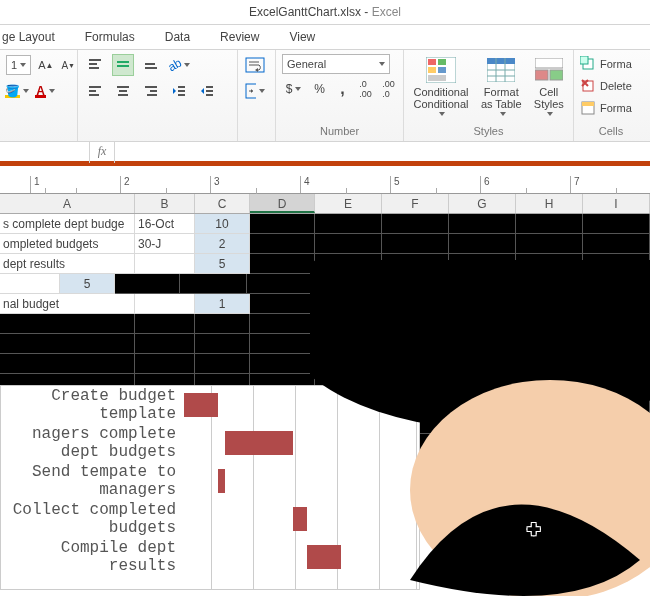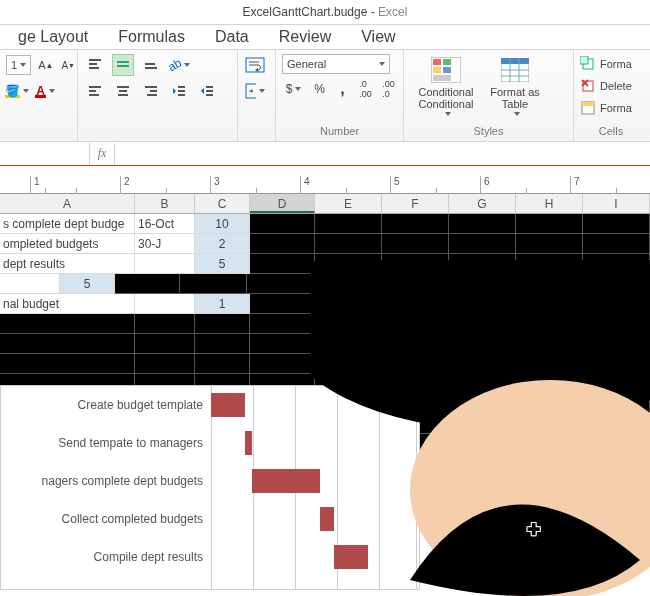--- a/index.html
+++ b/index.html
@@ -1,37 +1,37 @@
 <!DOCTYPE html>
 <html><head>
 <meta charset="utf-8">
 <style>
   * { box-sizing: border-box; margin: 0; padding: 0; font-family: "Segoe UI", Tahoma, sans-serif; }
   body { width: 650px; height: 596px; background: #fff; overflow: hidden; font-size: 12px; color: #444; position: relative; }
   .titlebar { height: 25px; background: #fff; text-align: center; line-height: 25px; font-size: 12px; color: #444; border-bottom: 1px solid #d4d4d4; }
   .titlebar .fname { color: #444; }
   .titlebar .app { color: #888; }
-  .tabsrow { height: 25px; background: #fff; display: flex; align-items: center; gap: 30px; padding-left: 18px; font-size: 16px; color: #444; border-bottom: 1px solid #d4d4d4; }
+  .tabsrow { height: 25px; background: #fff; display: flex; align-items: center; gap: 30px; padding-left: 2px; font-size: 12px; color: #444; border-bottom: 1px solid #d4d4d4; }
   .tabsrow span { cursor: default; }
   .ribbon { height: 92px; background: linear-gradient(#fcfcfc,#f4f4f4); border-bottom: 1px solid #d4d4d4; display: flex; position: relative; }
   .group { border-right: 1px solid #dcdcdc; display: flex; flex-direction: column; justify-content: space-between; padding: 4px 6px 2px 6px; }
   .group-label { font-size: 11px; color: #777; text-align: center; height: 16px; line-height: 16px; }
   .btnrow { display: flex; gap: 6px; align-items: center; }
   .minibtn { width: 22px; height: 22px; display: flex; align-items: center; justify-content: center; border: 1px solid transparent; }
   .minibtn.sel { background: #cfe8cf; border: 1px solid #9bcf9b; }
   .vstack { display: flex; flex-direction: column; gap: 4px; }
   .bigbtn { display: flex; flex-direction: column; align-items: center; justify-content: flex-start; width: 70px; height: 66px; padding: 2px; text-align: center; font-size: 11px; color: #444; gap: 2px; }
   .bigbtn .ico { width: 32px; height: 28px; display: flex; align-items: center; justify-content: center; }
   .dd-combo { width: 108px; height: 20px; border: 1px solid #b6b6b6; background: #fff; display: flex; align-items: center; padding: 0 4px; font-size: 11px; justify-content: space-between; }
   .fontsize { width: 34px; height: 20px; border: 1px solid #b6b6b6; background: #fff; display: flex; align-items: center; padding: 0 4px; justify-content: space-between; font-size: 11px;}
   .cellsgroup { display:flex; flex-direction:column; gap:2px; font-size:11px; color:#444; }
   .cellsitem { display:flex; align-items:center; gap:4px; height:20px; }
   .cellsitem .ci { width:16px; height:16px; }
 
-  .fxbar { height: 24px; border-bottom: 1px solid #c2410c; display: flex; align-items: center; }
+  .fxbar { height: 24px; border-bottom: 5px solid #c2410c; display: flex; align-items: center; }
   .namebox { width: 90px; height: 22px; border-right: 1px solid #d4d4d4; }
   .fxlabel { width: 24px; text-align: center; font-style: italic; color: #777; font-family: "Cambria Math", serif;}
   .fxinput { flex: 1; height: 22px; border-left: 1px solid #d4d4d4; padding: 0 4px; }
 
   .ruler { height: 18px; border-bottom: 1px solid #999; display:flex; font-size:10px; color:#555; }
   .ruler .tick { flex:0 0 90px; border-left:1px solid #aaa; padding-left:3px; position:relative; }
   .ruler .tick::after { content:""; position:absolute; left:45px; top:12px; width:1px; height:6px; background:#aaa;}
 
   .colhdr { height: 20px; display: flex; background: #f0f0f0; border-bottom: 1px solid #aaa; }
   .colhdr .ch { border-right: 1px solid #ccc; text-align: center; line-height: 20px; font-size: 12px; color: #555; }
@@ -39,37 +39,37 @@
   .grid { position: relative; }
   .row { display: flex; height: 20px; }
   .cell { border-right: 1px solid #d9d9d9; border-bottom: 1px solid #d9d9d9; font-size: 12px; padding: 0 3px; line-height: 20px; overflow: hidden; white-space: nowrap; background: #fff; }
   .cell.black { background: #000; border-right: 1px solid #555; border-bottom: 1px solid #555; }
   .cell.hl { background: #d6e4f0; text-align: center; }
   .wA { width: 135px; } .wB { width: 60px; } .wC { width: 55px; } .wD { width: 65px; text-align:center;}
   .wE,.wF,.wG,.wH,.wI,.wJ { width: 67px; }
 
   .chart { position: absolute; left: 0; top: 385px; width: 420px; height: 205px; background: #fff; border: 1px solid #ccc; }
   .chart-row { display:flex; align-items:center; height:38px; }
-  .chart-row .lbl { width:210px; text-align:right; padding-right:8px; font-size:12px; color:#555;}
+  .chart-row .lbl { width:183px; text-align:right; padding-right:8px; font-size:16px; color:#555;font-family:Liberation Mono, monospace;}
   .chart-row .plot { flex:1; position:relative; height:100%; }
   .chart .vline { position:absolute; top:0; bottom:0; width:1px; background:#ccc; }
   .bar { position:absolute; height:24px; top:7px; background:#b04a4a; }
 
   .mascot { position:absolute; right:-40px; top:260px; width:380px; height:340px; pointer-events:none; z-index:2;}
   .cursor-plus { position:absolute; left:527px; top:520px; z-index:5; font-weight:bold; color:#000; text-shadow: -1px -1px 0 #fff,1px -1px 0 #fff,-1px 1px 0 #fff,1px 1px 0 #fff; font-size:16px;}
 
   .tri { display:inline-block; width:0;height:0;border-left:3px solid transparent;border-right:3px solid transparent;border-top:4px solid #666; vertical-align:middle; margin-left:3px;}
   .underline-y { border-bottom: 3px solid #f7c800; width:18px; height:14px; }
   .underline-r { border-bottom: 3px solid #cc0000; width:18px; height:14px; }
 </style>
 </head>
 <body>
 
 <div class="titlebar">
-  <span class="fname">ExcelGanttChart.budge</span>
+  <span class="fname">ExcelGanttChart.xlsx</span>
   <span> - </span>
   <span class="app">Excel</span>
 </div>
 
 <div class="tabsrow">
   <span>ge Layout</span>
   <span>Formulas</span>
   <span>Data</span>
   <span>Review</span>
   <span>View</span>
@@ -231,20 +231,31 @@
               <rect x="0" y="0" width="28" height="6" fill="#4a88c7"></rect>
               <line x1="0" y1="12" x2="28" y2="12" stroke="#7aa"></line>
               <line x1="0" y1="18" x2="28" y2="18" stroke="#7aa"></line>
               <line x1="9" y1="0" x2="9" y2="24" stroke="#7aa"></line>
               <line x1="18" y1="0" x2="18" y2="24" stroke="#7aa"></line>
             </svg>
         </div>
         <span>Format as Table</span>
           <span class="tri"></span>
       </div>
+      <div class="bigbtn" style="width:42px">
+        <div class="ico">
+          <svg width="28" height="24">
+              <rect x="0" y="0" width="28" height="10" fill="#fff" stroke="#999"></rect>
+              <rect x="0" y="12" width="13" height="10" fill="#d88" stroke="#999"></rect>
+              <rect x="15" y="12" width="13" height="10" fill="#8c8" stroke="#999"></rect>
+            </svg>
+        </div>
+        <span>Cell Styles</span>
+          <span class="tri"></span>
+      </div>
     </div>
     <div class="group-label">Styles</div>
   </div>
 
   <div class="group" style="width:74px;border-right:none">
     <div class="cellsgroup">
       <div class="cellsitem">
         <svg class="ci" width="16" height="16">
             <rect x="3" y="3" width="10" height="10" fill="#fff" stroke="#2a8"></rect>
             <rect x="0" y="0" width="8" height="8" fill="#cfe" stroke="#2a8"></rect>
@@ -479,29 +490,29 @@
     <div class="vline" style="left:205px"></div>
   </div>
   <div id="chart-rows">
       <div class="chart-row">
         <div class="lbl">Create budget template</div>
         <div class="plot">
           <div class="bar" style="left: 0px; width: 34.1667px;"></div>
         </div>
       </div>
       <div class="chart-row">
+        <div class="lbl">nagers complete dept budgets</div>
+        <div class="plot">
+          <div class="bar" style="left: 41px; width: 68.3333px;"></div>
+        </div>
+      </div>
+      <div class="chart-row">
         <div class="lbl">Send tempate to managers</div>
         <div class="plot">
           <div class="bar" style="left: 34.1667px; width: 6.83333px;"></div>
-        </div>
-      </div>
-      <div class="chart-row">
-        <div class="lbl">nagers complete dept budgets</div>
-        <div class="plot">
-          <div class="bar" style="left: 41px; width: 68.3333px;"></div>
         </div>
       </div>
       <div class="chart-row">
         <div class="lbl">Collect completed budgets</div>
         <div class="plot">
           <div class="bar" style="left: 109.333px; width: 13.6667px;"></div>
         </div>
       </div>
       <div class="chart-row">
         <div class="lbl">Compile dept results</div>

